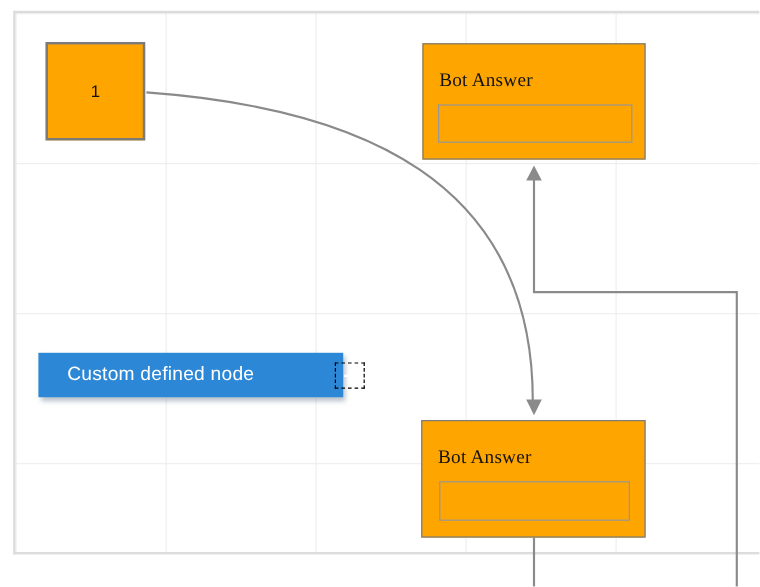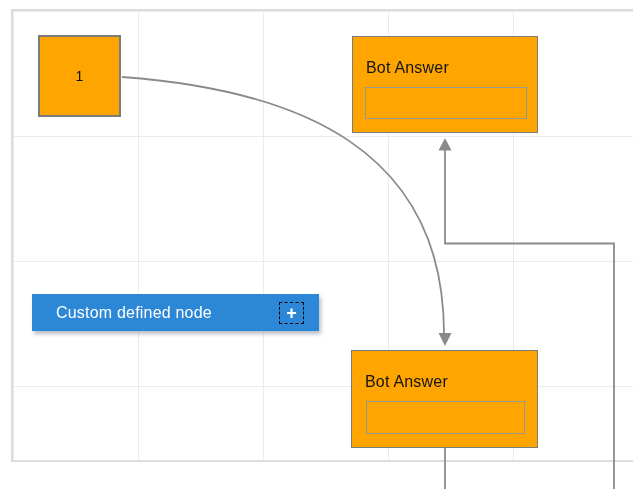--- a/index.html
+++ b/index.html
@@ -33,30 +33,30 @@
 
   
   .node{position:absolute;background:var(--node-fill);border:1px solid var(--node-border);}
 
   #node-start{left:38px;top:35px;width:83px;height:82px;border-width:2px;
     display:flex;align-items:center;justify-content:center;
     font-size:14px;color:#111;}
 
   .bot-node{width:186px;height:97px;}
   .bot-node .bot-title{position:absolute;left:13px;top:22px;font-size:16px;color:#141414;
-    letter-spacing:.2px;white-space:nowrap;}
+    letter-spacing:.2px;white-space:nowrap;font-family:Liberation Serif, serif;}
   .bot-node .bot-field{position:absolute;background:transparent;
     border:1px solid #979797;}
   #node-bot-top{left:352px;top:36px;}
   #node-bot-top .bot-field{left:12px;top:50px;width:162px;height:32px;}
   #node-bot-bottom{left:351px;top:350px;width:187px;height:98px;}
   #node-bot-bottom .bot-field{left:14px;top:50px;width:159px;height:33px;}
 
   #node-custom{
-    position:absolute;left:32px;top:294px;width:287px;height:37px;
+    position:absolute;left:32px;top:294px;width:254px;height:37px;
     background:var(--custom-fill);
     box-shadow:2px 3px 4px rgba(110,130,150,.5);
     display:flex;align-items:center;
     color:#fff;font-size:16px;letter-spacing:.2px;
   }
   #node-custom .custom-label{padding-left:24px;white-space:nowrap;}
   #node-custom .add-btn{
     position:absolute;left:247px;top:8px;width:25px;height:22px;
     border:1px dashed #000;
     display:flex;align-items:center;justify-content:center;

